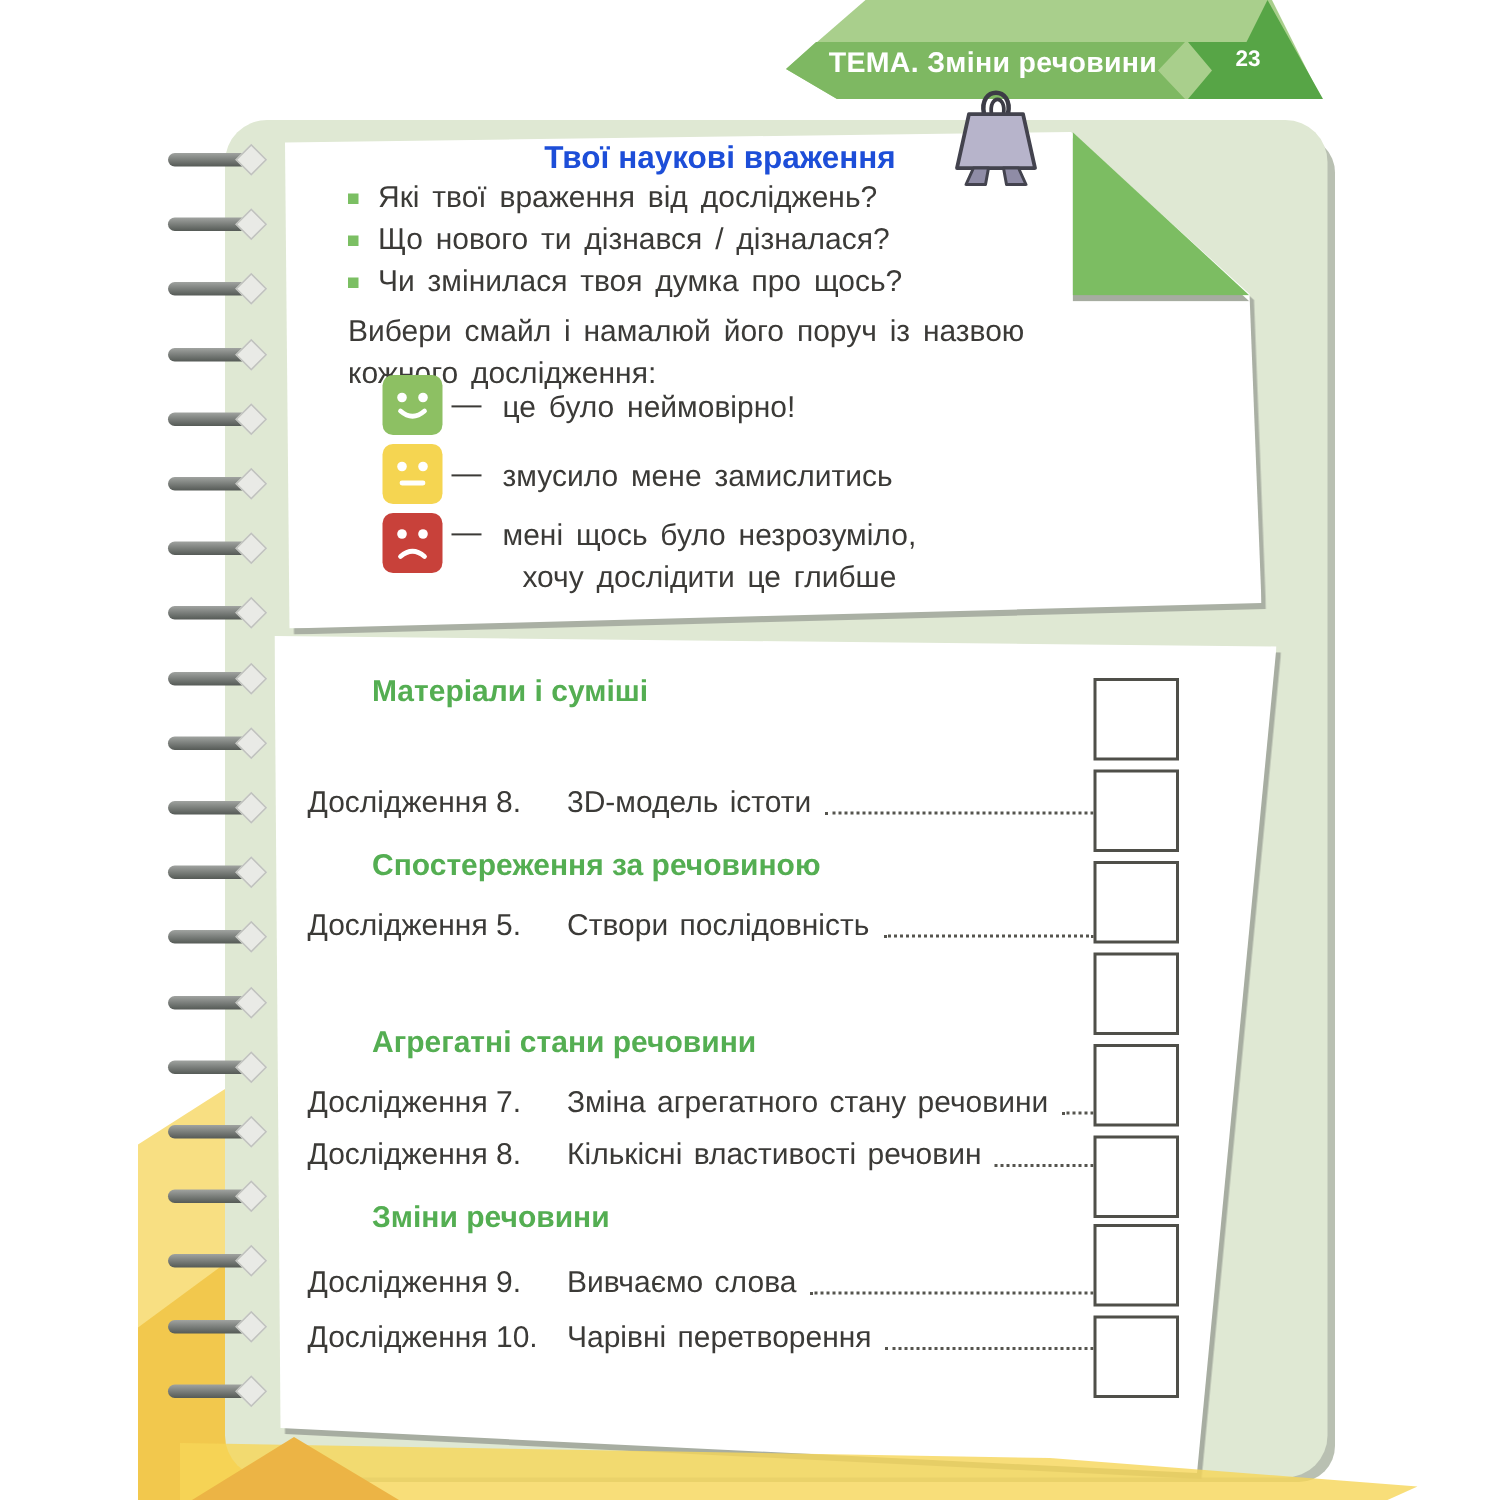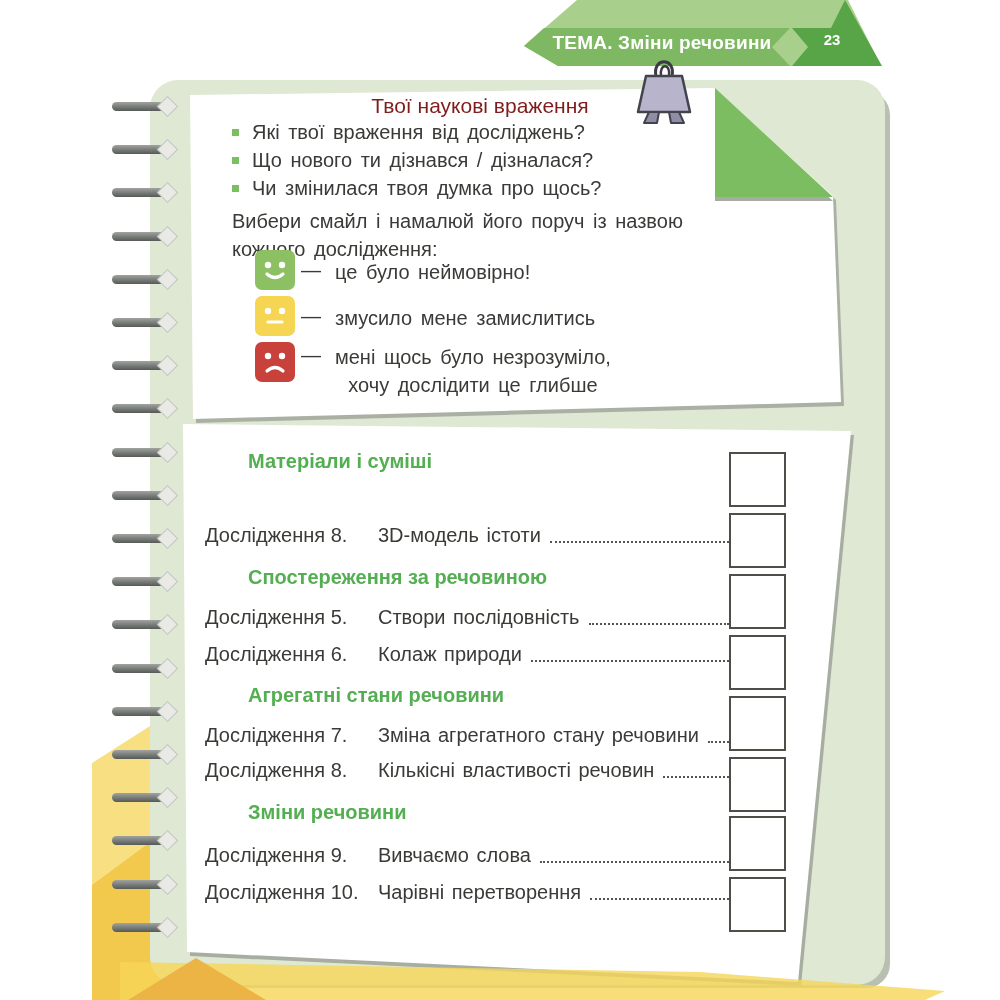--- a/index.html
+++ b/index.html
@@ -45,21 +45,21 @@
   .paper1{left:0;top:0;width:1000px;height:1000px;background:#ffffff;
     clip-path:polygon(190px 95px,714px 88px,833px 196px,841px 402px,193px 419px);}
   .paper2{left:0;top:0;width:1000px;height:1000px;background:#ffffff;
     clip-path:polygon(183px 424px,851px 431px,798px 982px,187px 952px);}
   .fold-wrap{filter:drop-shadow(0 4px 0 #a6aca0);}
   .fold{left:715px;top:88px;width:118px;height:109px;background:#7cbd62;
     clip-path:polygon(0 0,100% 100%,0 100%);}
 
   
   .n1-title{left:300px;top:94px;width:360px;text-align:center;
-    font-size:21px;font-weight:normal;color:#7f1d1d;}
+    font-size:21px;font-weight:bold;color:#1d4ed8;}
   .bullet-row{left:232px;display:flex;align-items:flex-start;
     font-size:20px;color:#3b3a37;word-spacing:3px;}
   .bullet{width:7px;height:7px;background:#7bbf63;margin:8px 13px 0 0;flex:none;}
   .n1-para{left:232px;top:207px;width:465px;font-size:20px;line-height:28px;
     color:#3b3a37;word-spacing:3px;}
   .smiley{width:40px;height:40px;border-radius:7px;position:absolute;left:255px;}
   .smiley svg{display:block;width:40px;height:40px;}
   .sm-dash{left:301px;width:30px;font-size:20px;color:#3b3a37;}
   .sm-text{left:335px;font-size:20px;line-height:28px;color:#3b3a37;
     word-spacing:3px;white-space:pre-line;text-align:center;}
@@ -188,25 +188,20 @@
     <span class="nm">3D-модель істоти</span>
     <span class="leader"></span>
   </div>
 
   <div class="abs sec" style="top:566px">Спостереження за речовиною</div>
   <div class="abs row" style="top:601px">
     <span class="lbl">Дослідження 5.</span>
     <span class="nm">Створи послідовність</span>
     <span class="leader"></span>
   </div>
-  <div class="abs row" style="top:638px">
-    <span class="lbl">Дослідження 6.</span>
-    <span class="nm">Колаж природи</span>
-    <span class="leader"></span>
-  </div>
 
   <div class="abs sec" style="top:684px">Агрегатні стани речовини</div>
   <div class="abs row" style="top:719px">
     <span class="lbl">Дослідження 7.</span>
     <span class="nm">Зміна агрегатного стану речовини</span>
     <span class="leader"></span>
   </div>
   <div class="abs row" style="top:754px">
     <span class="lbl">Дослідження 8.</span>
     <span class="nm">Кількісні властивості речовин</span>

